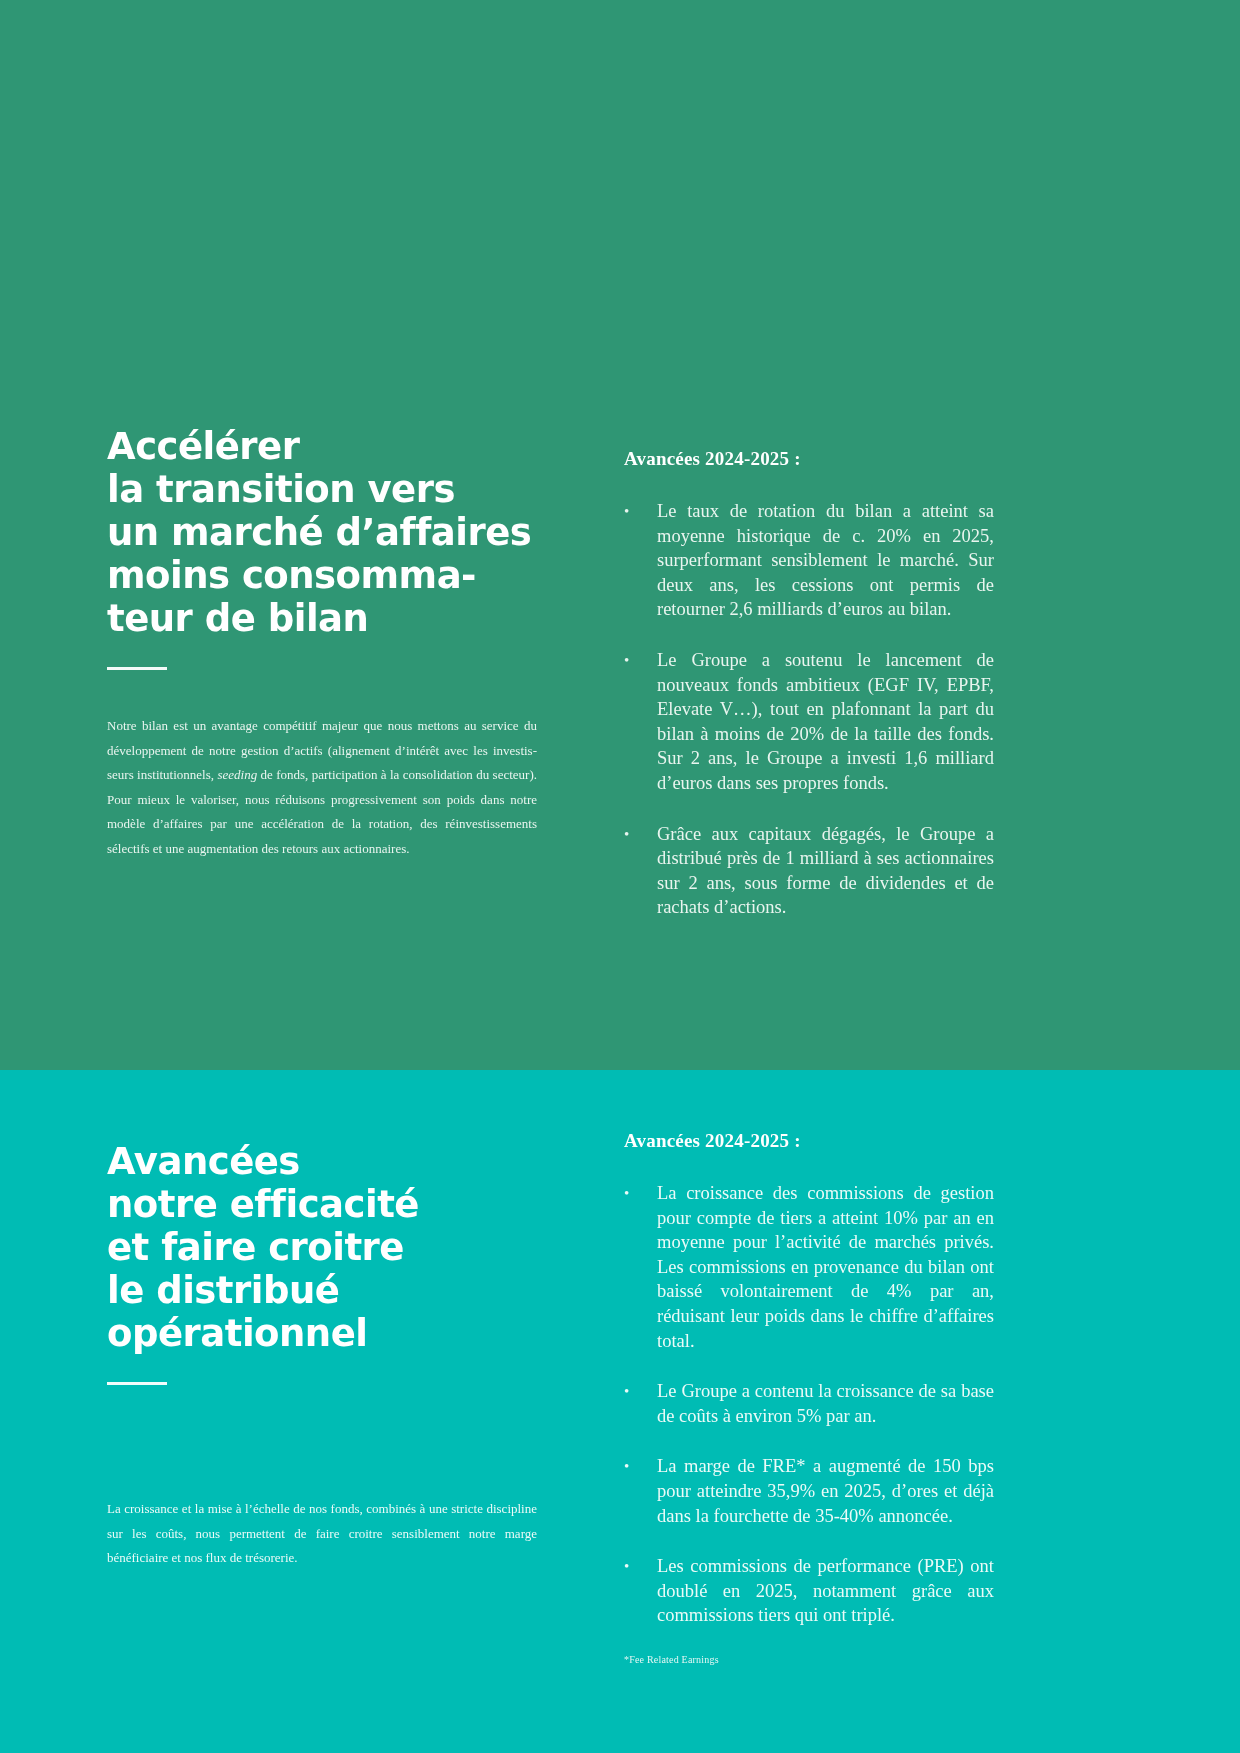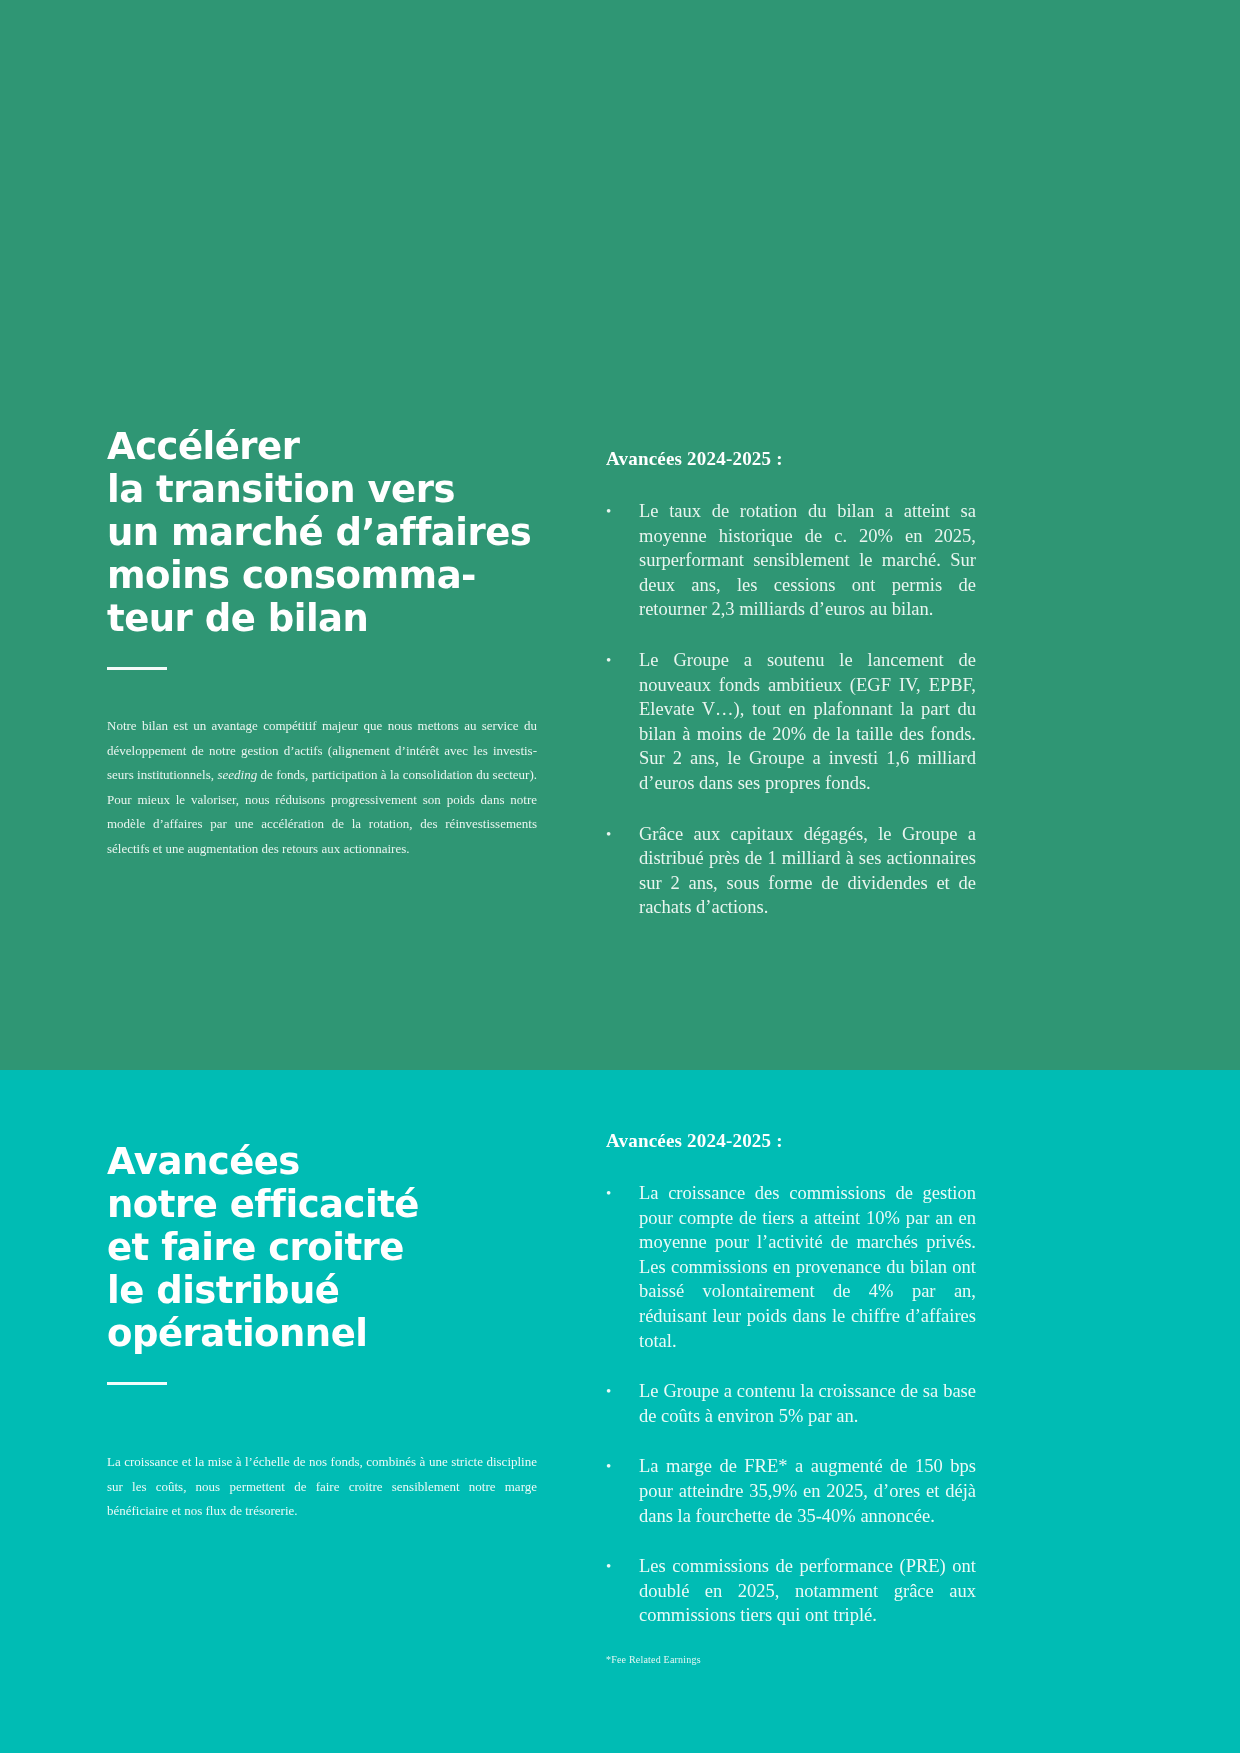--- a/index.html
+++ b/index.html
@@ -13,21 +13,21 @@
   }
 
   .pillar { position: absolute; left: 0; width: 1240px; }
   .pillar-1 { top: 0; height: 1260px; background: #2F9674; }
   .pillar-2 { top: 1070px; height: 683px; background: #00BCB4; }
 
   .left-col { position: absolute; left: 107px; width: 430px; }
   .pillar-1 .left-col { top: 425px; }
   .pillar-2 .left-col { top: 70px; }
 
-  .right-col { position: absolute; left: 606px; width: 370px; }
+  .right-col { position: absolute; left: 624px; width: 370px; }
   .pillar-1 .right-col { top: 448px; }
   .pillar-2 .right-col { top: 60px; }
 
   .pillar-title {
     margin: 0;
     font-family: "DejaVu Sans", sans-serif;
     font-weight: 700;
     font-size: 37px;
     line-height: 43px;
     letter-spacing: -0.5px;
@@ -44,21 +44,21 @@
   }
 
   .intro {
     margin: 0;
     margin-top: 44px;
     font-size: 13px;
     line-height: 24.6px;
     color: #E9F5EF;
     text-align: justify;
   }
-  .pillar-2 .intro { margin-top: 65px; color: #EAFBF8; }
+  .pillar-2 .intro { margin-top: 112px; color: #EAFBF8; }
   .intro em { font-style: italic; }
 
   .advances-heading {
     margin: 0;
     font-size: 19px;
     font-weight: 700;
     color: #FFFFFF;
     letter-spacing: 0.2px;
   }
 
@@ -107,21 +107,21 @@
         <span class="tl">teur de bilan</span>
       </h1>
       <div class="divider"></div>
       <p class="intro"><span>Notre bilan est un avantage compétitif majeur que nous mettons au service du développement de notre gestion d’actifs (alignement d’intérêt avec les investis-seurs institutionnels, </span><em>seeding</em><span> de fonds, participation à la consolidation du secteur). Pour mieux le valoriser, nous réduisons progressivement son poids dans notre modèle d’affaires par une accélération de la rotation, des réinvestissements sélectifs et une augmentation des retours aux actionnaires.</span></p>
     </div>
     <div class="right-col">
       <h2 class="advances-heading">Avancées 2024-2025 :</h2>
       <ul class="bullets">
         <li>
           <span class="dot">•</span>
-          <span class="btxt">Le taux de rotation du bilan a atteint sa moyenne historique de c. 20% en 2025, surperformant sensiblement le marché. Sur deux ans, les cessions ont permis de retourner 2,3 milliards d’euros au bilan.</span>
+          <span class="btxt">Le taux de rotation du bilan a atteint sa moyenne historique de c. 20% en 2025, surperformant sensiblement le marché. Sur deux ans, les cessions ont permis de retourner 2,6 milliards d’euros au bilan.</span>
         </li>
         <li>
           <span class="dot">•</span>
           <span class="btxt">Le Groupe a soutenu le lancement de nouveaux fonds ambitieux (EGF IV, EPBF, Elevate V…), tout en plafonnant la part du bilan à moins de 20% de la taille des fonds. Sur 2 ans, le Groupe a investi 1,6 milliard d’euros dans ses propres fonds.</span>
         </li>
         <li>
           <span class="dot">•</span>
           <span class="btxt">Grâce aux capitaux dégagés, le Groupe a distribué près de 1 milliard à ses actionnaires sur 2 ans, sous forme de dividendes et de rachats d’actions.</span>
         </li>
       </ul>

